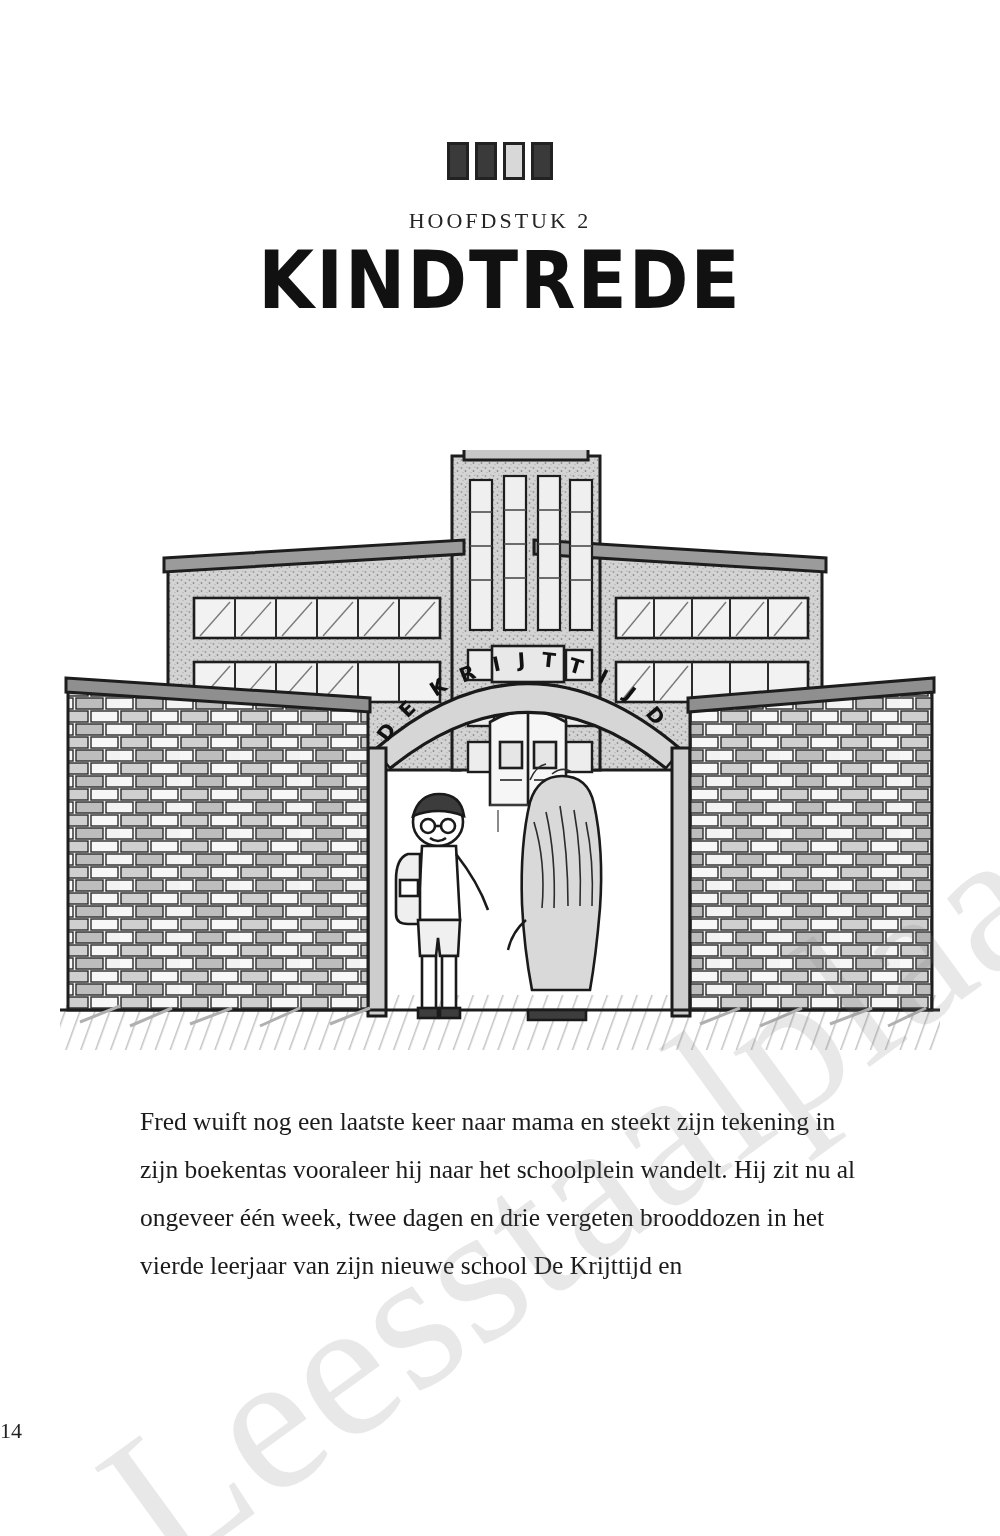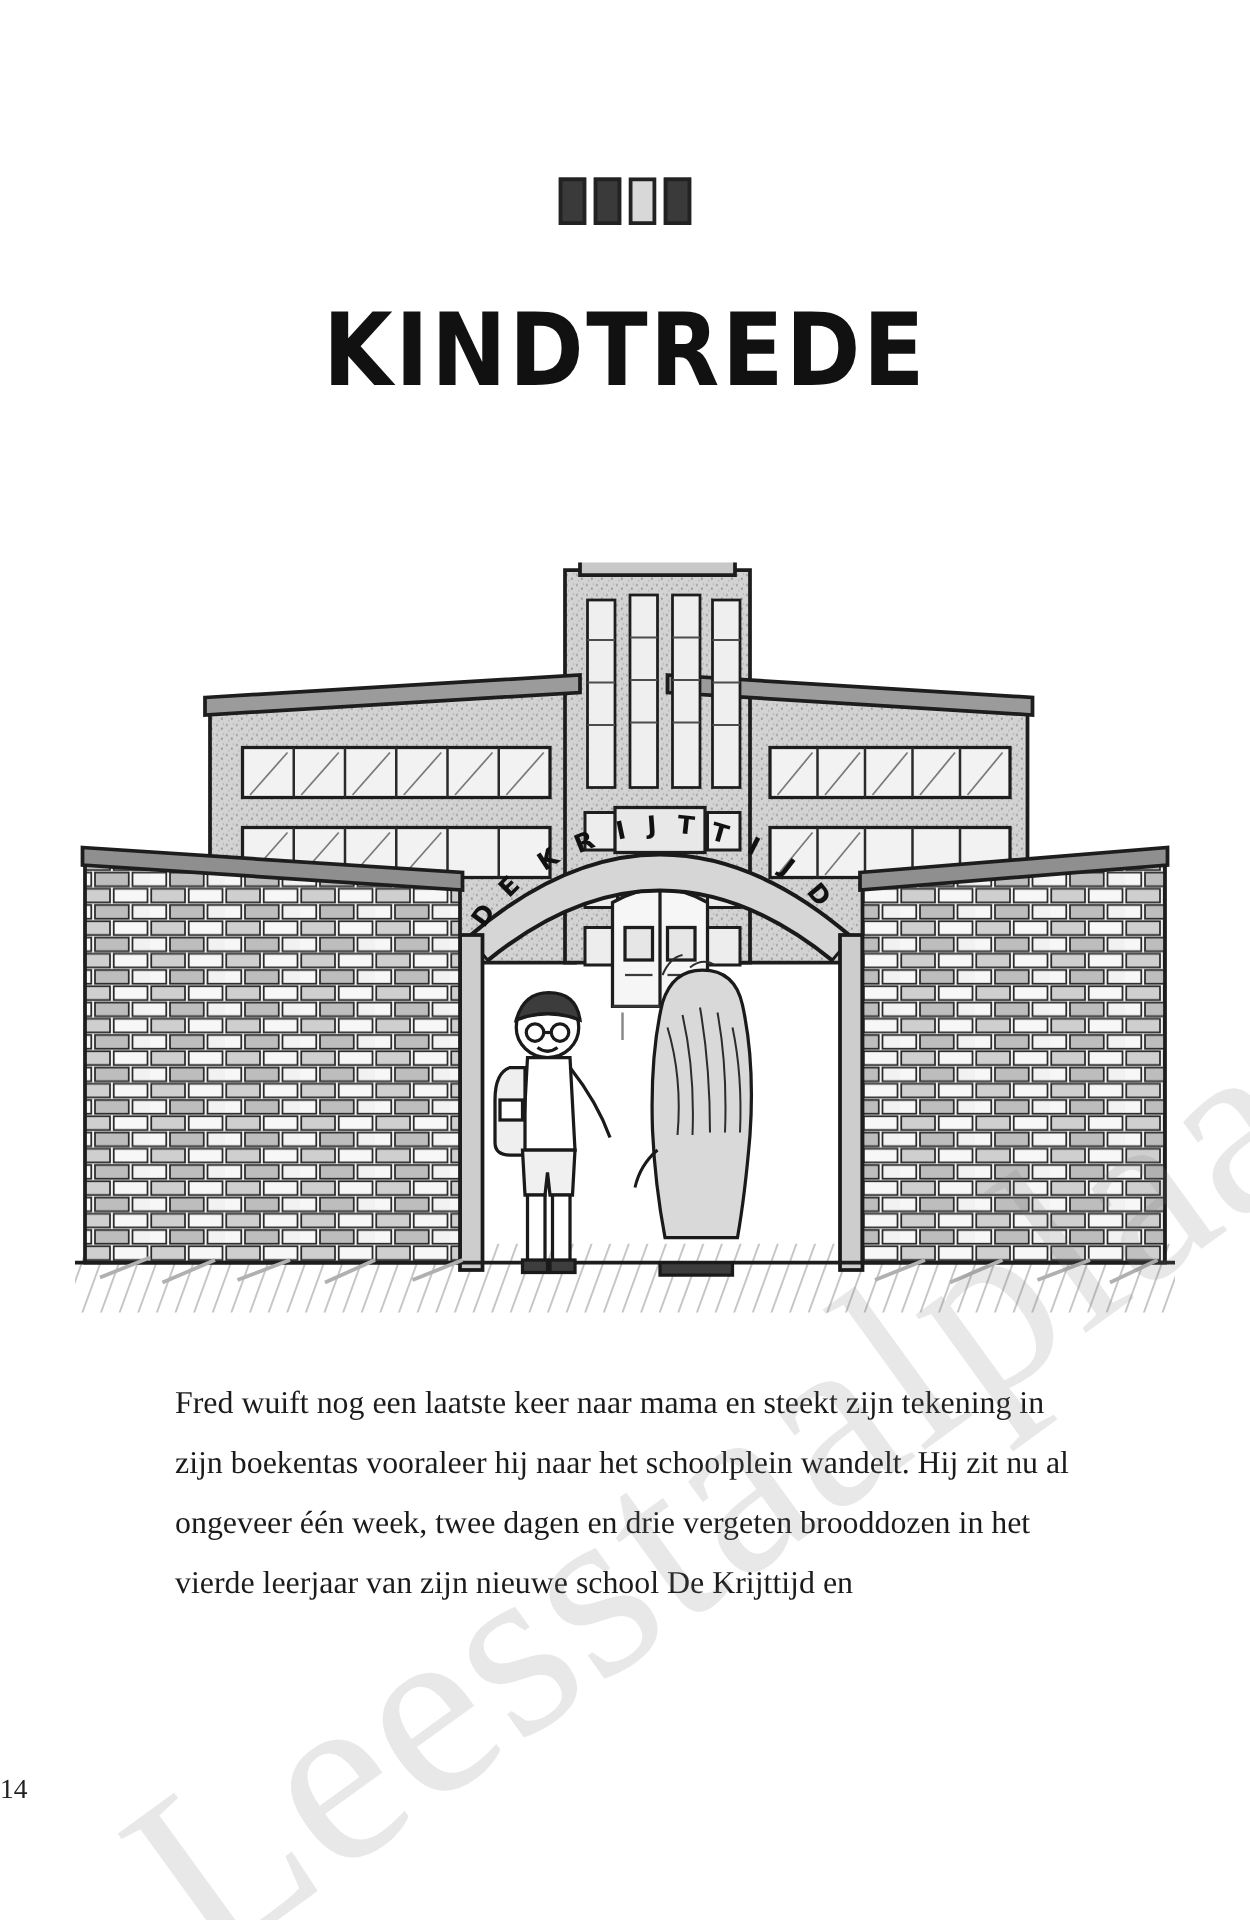--- a/index.html
+++ b/index.html
@@ -122,20 +122,21 @@
 
 <div class="page">
 
   <div class="chapter-marks">
     <span class="mark dark"></span>
     <span class="mark dark"></span>
     <span class="mark light"></span>
     <span class="mark dark"></span>
   </div>
 
+  <div class="chapter-label">HOOFDSTUK 2</div>
   <div class="chapter-title">KINDTREDE</div>
 
   <div class="illustration">
     <svg viewBox="0 0 880 610" width="880" height="610" xmlns="http://www.w3.org/2000/svg">
       <defs>
         <pattern id="brick" width="60" height="26" patternUnits="userSpaceOnUse">
           <rect width="60" height="26" fill="#f4f4f4"></rect>
           <rect x="1" y="1" width="27" height="11" fill="#cfcfcf" stroke="#2b2b2b" stroke-width="1.4"></rect>
           <rect x="31" y="1" width="27" height="11" fill="#f7f7f7" stroke="#2b2b2b" stroke-width="1.4"></rect>
           <rect x="-14" y="14" width="27" height="11" fill="#f7f7f7" stroke="#2b2b2b" stroke-width="1.4"></rect>

